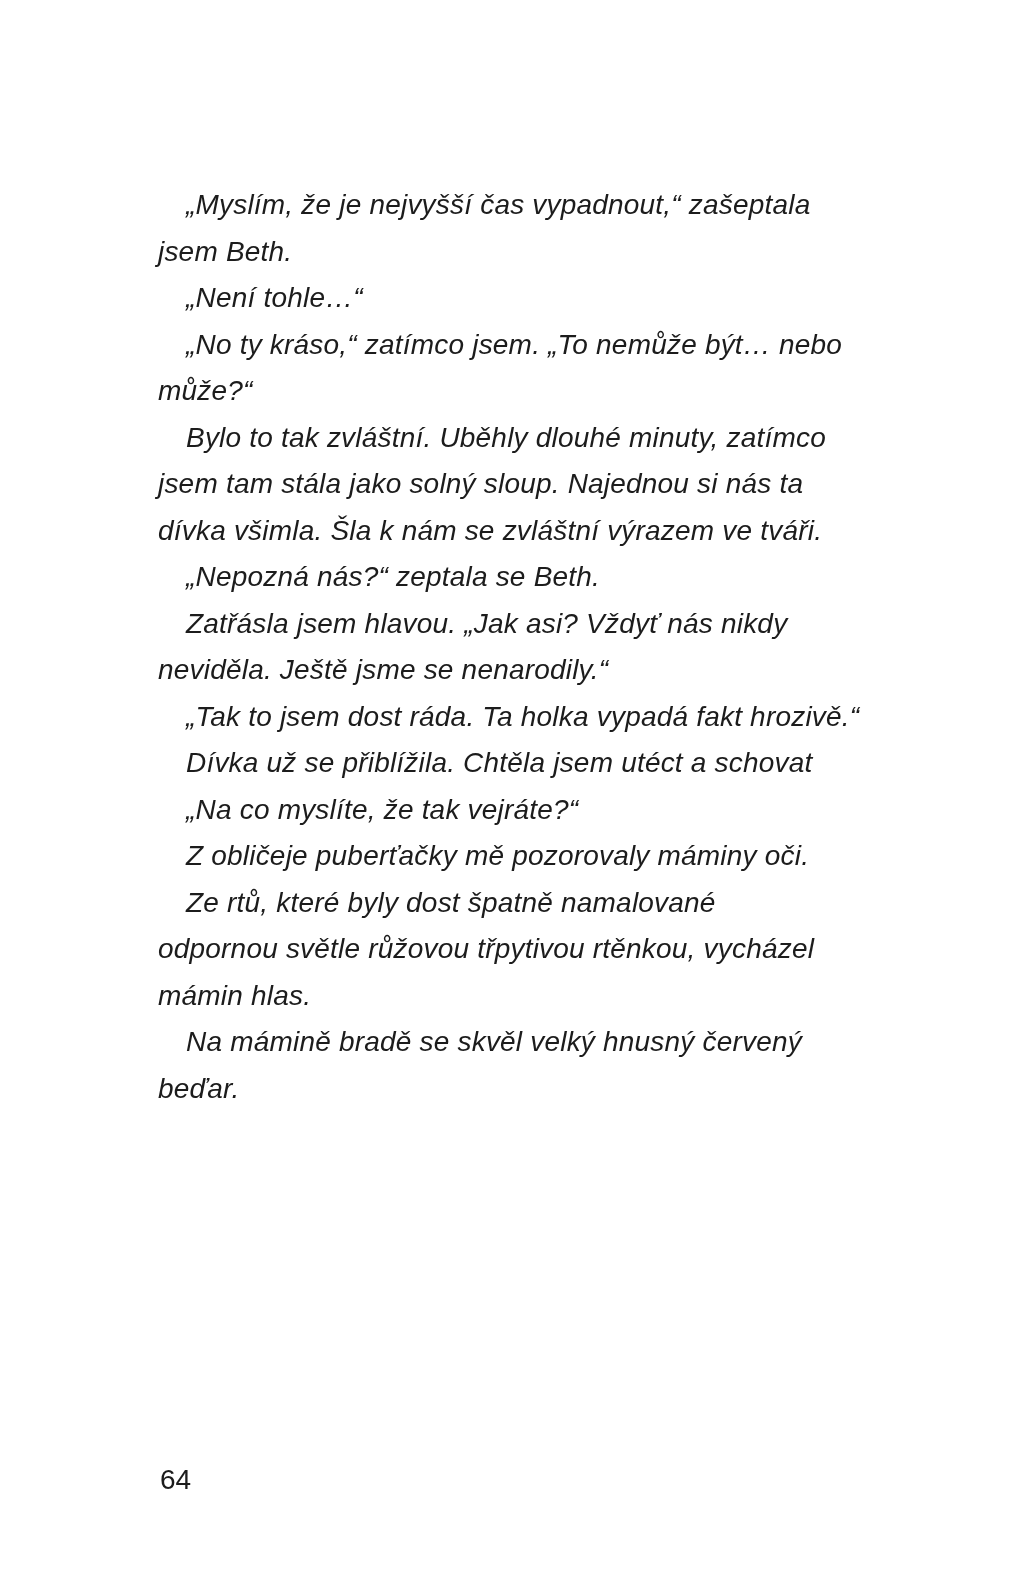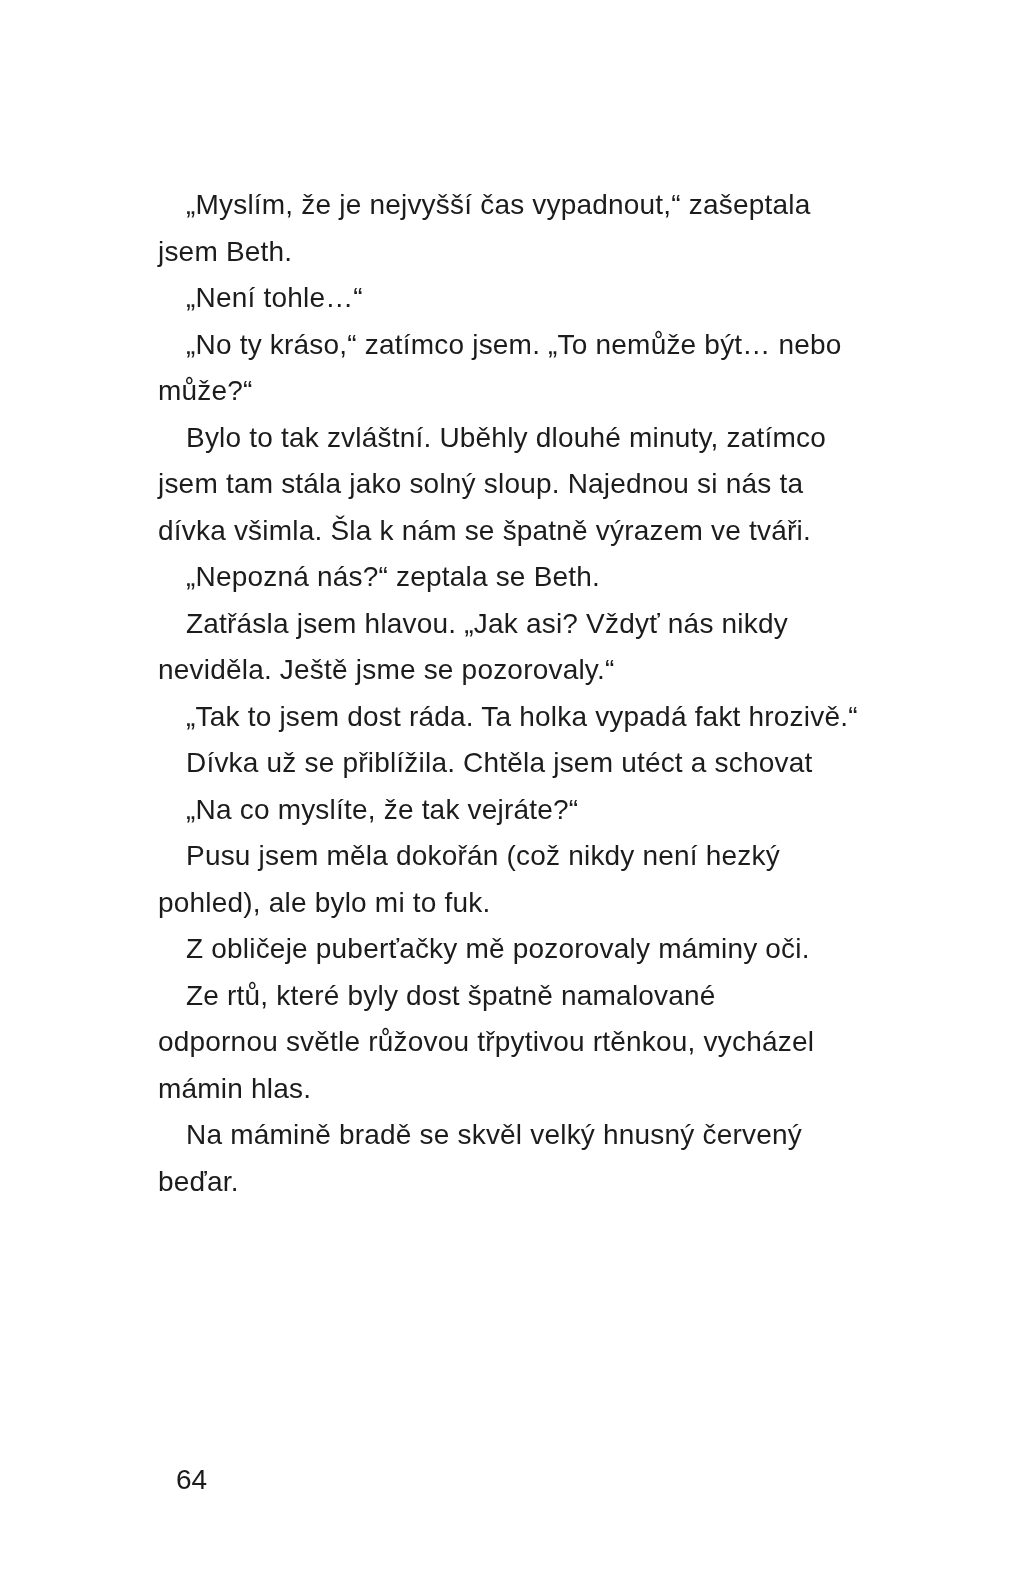--- a/index.html
+++ b/index.html
@@ -20,31 +20,32 @@
     left: 158px;
     top: 182px;
     width: 770px;
     font-size: 28px;
     line-height: 46.5px;
     letter-spacing: 0.2px;
   }
   .text-block p {
     margin: 0;
     padding: 0;
+    font-style: italic;
   }
   .line {
     display: block;
     white-space: nowrap;
   }
   .line.first {
     padding-left: 28px;
   }
   .page-number {
     position: absolute;
-    left: 176px;
+    left: 160px;
     top: 1457px;
     font-size: 28px;
     line-height: 46.5px;
     color: #1c1c1c;
   }
 </style>
 </head>
 <body>
 
 <div class="text-block">
@@ -55,41 +56,37 @@
     <p>
       <span class="line first">„Není tohle…“</span>
     </p>
     <p>
       <span class="line first">„No ty kráso,“ zatímco jsem. „To nemůže být… nebo</span>
       <span class="line">může?“</span>
     </p>
     <p>
       <span class="line first">Bylo to tak zvláštní. Uběhly dlouhé minuty, zatímco</span>
       <span class="line">jsem tam stála jako solný sloup. Najednou si nás ta</span>
-      <span class="line">dívka všimla. Šla k nám se špatně výrazem ve tváři.</span>
+      <span class="line">dívka všimla. Šla k nám se zvláštní výrazem ve tváři.</span>
     </p>
     <p>
       <span class="line first">„Nepozná nás?“ zeptala se Beth.</span>
     </p>
     <p>
       <span class="line first">Zatřásla jsem hlavou. „Jak asi? Vždyť nás nikdy</span>
-      <span class="line">neviděla. Ještě jsme se pozorovaly.“</span>
+      <span class="line">neviděla. Ještě jsme se nenarodily.“</span>
     </p>
     <p>
       <span class="line first">„Tak to jsem dost ráda. Ta holka vypadá fakt hrozivě.“</span>
     </p>
     <p>
       <span class="line first">Dívka už se přiblížila. Chtěla jsem utéct a schovat</span>
     </p>
     <p>
       <span class="line first">„Na co myslíte, že tak vejráte?“</span>
-    </p>
-    <p>
-      <span class="line first">Pusu jsem měla dokořán (což nikdy není hezký</span>
-      <span class="line">pohled), ale bylo mi to fuk.</span>
     </p>
     <p>
       <span class="line first">Z obličeje puberťačky mě pozorovaly máminy oči.</span>
     </p>
     <p>
       <span class="line first">Ze rtů, které byly dost špatně namalované</span>
       <span class="line">odpornou světle růžovou třpytivou rtěnkou, vycházel</span>
       <span class="line">mámin hlas.</span>
     </p>
     <p>

